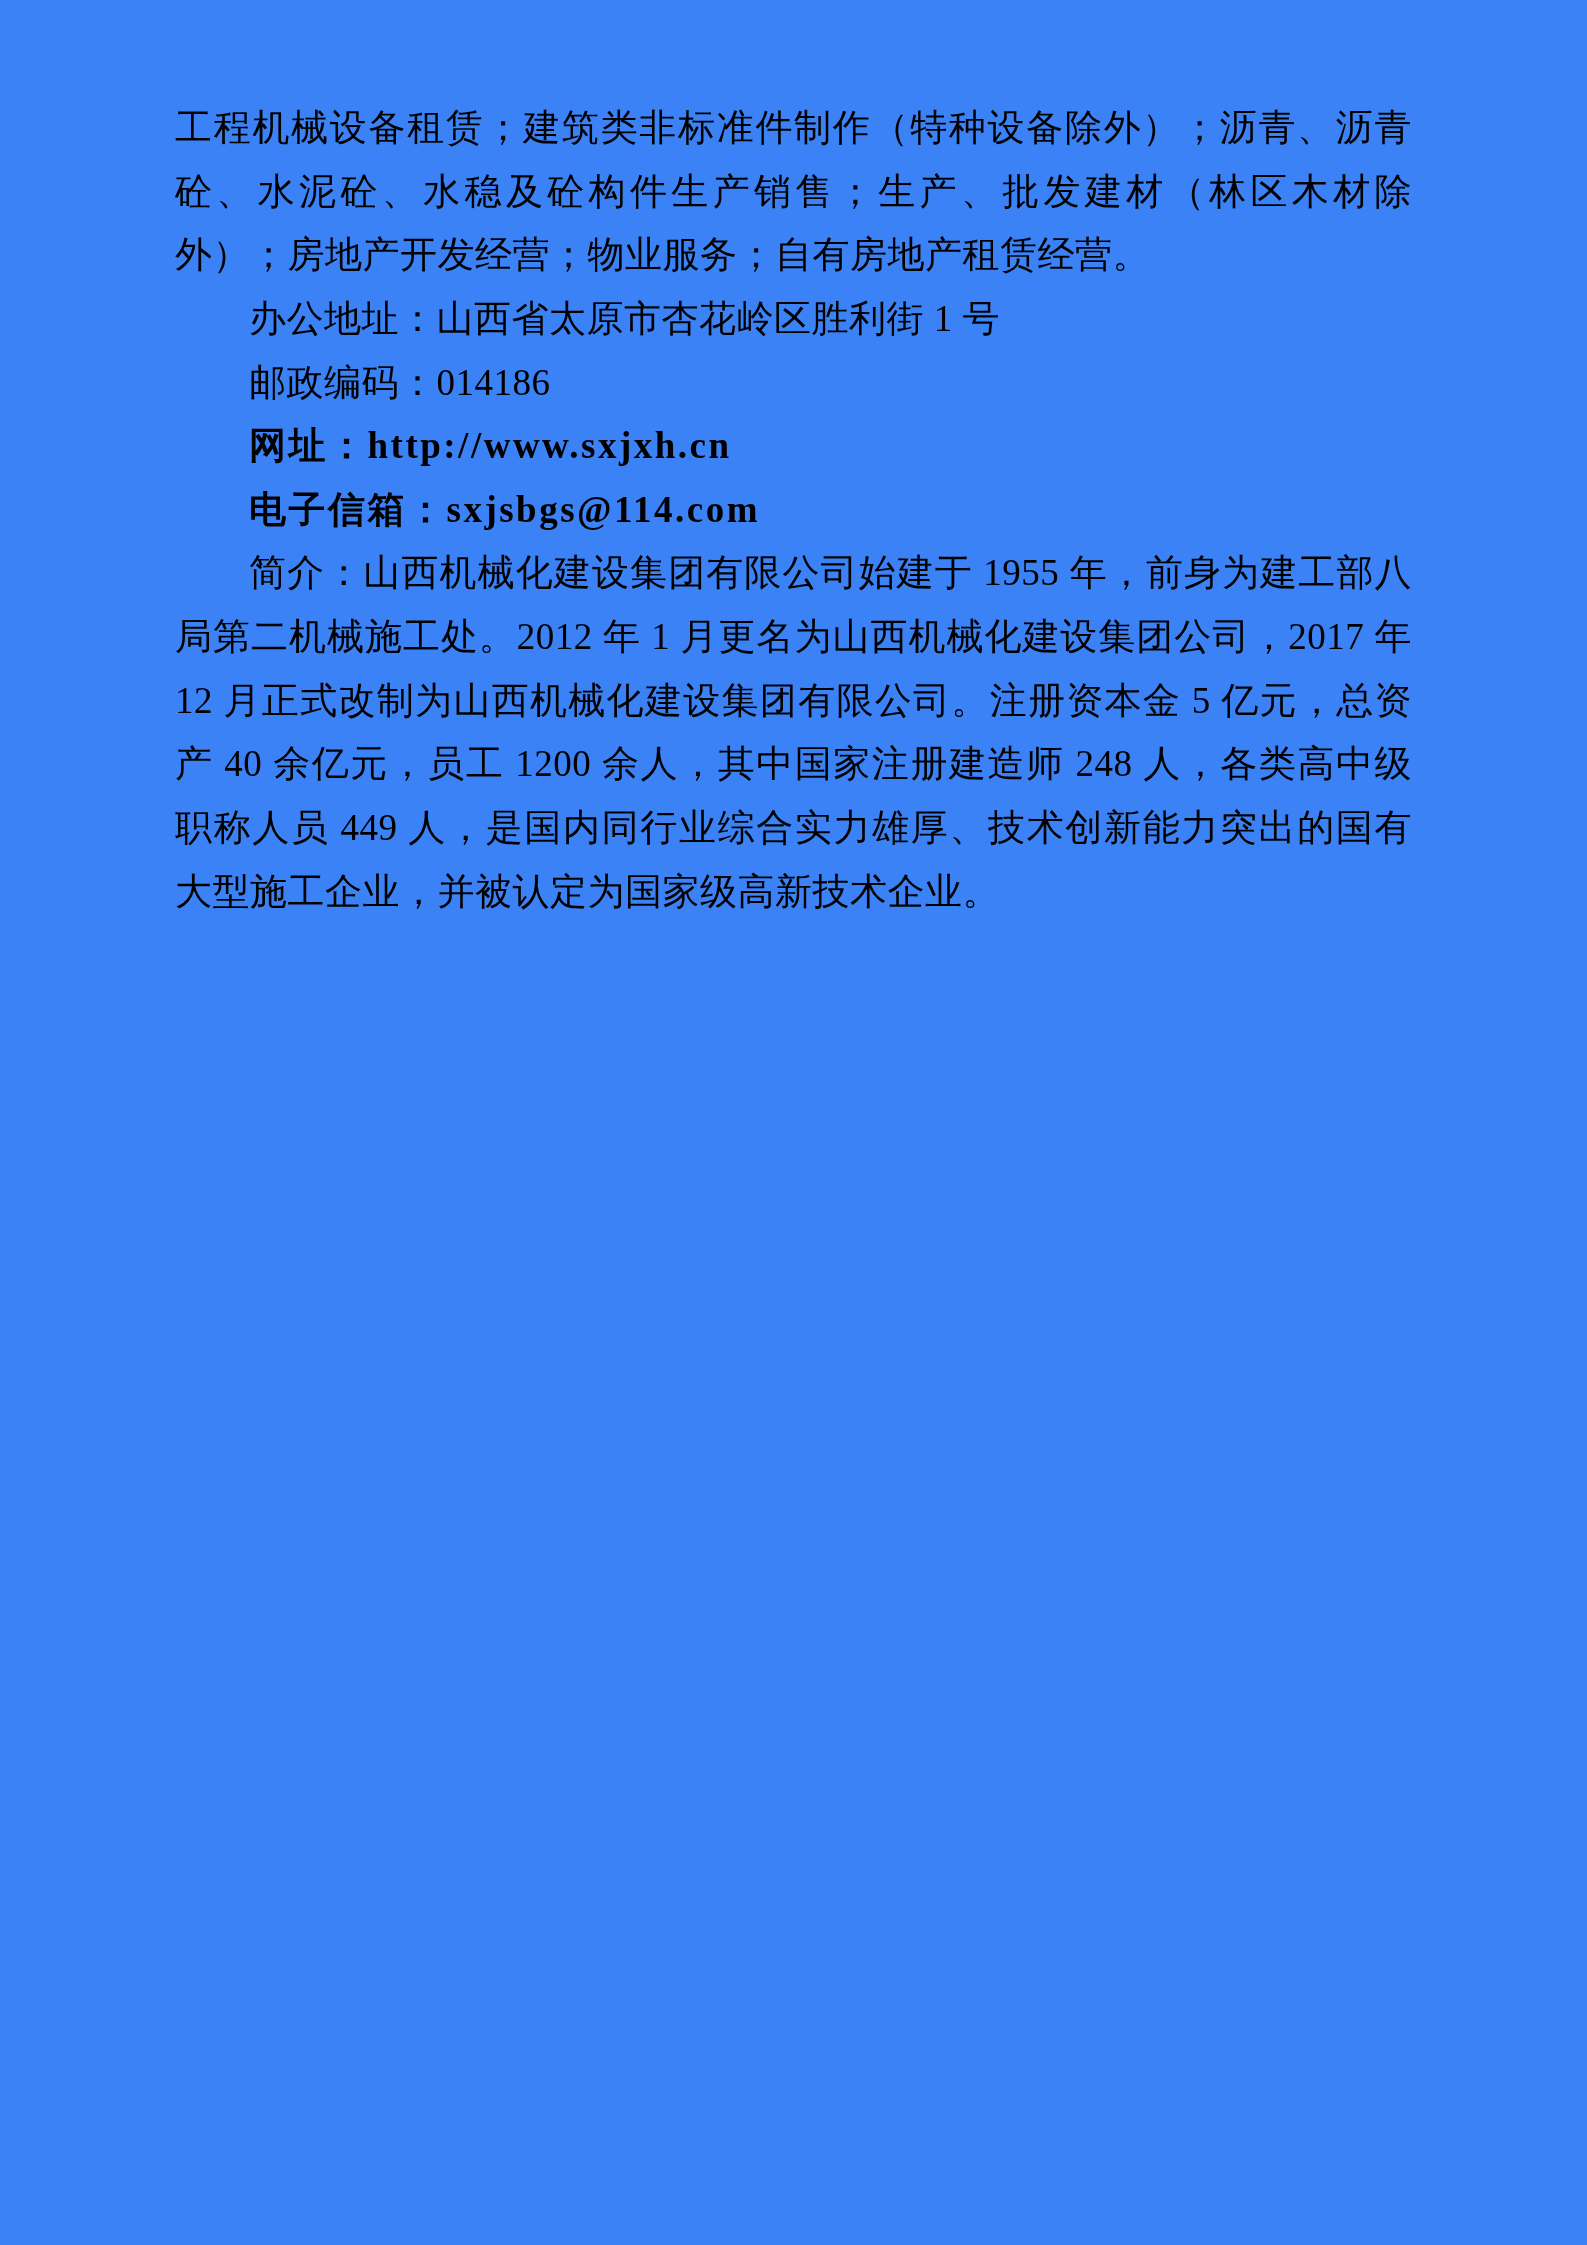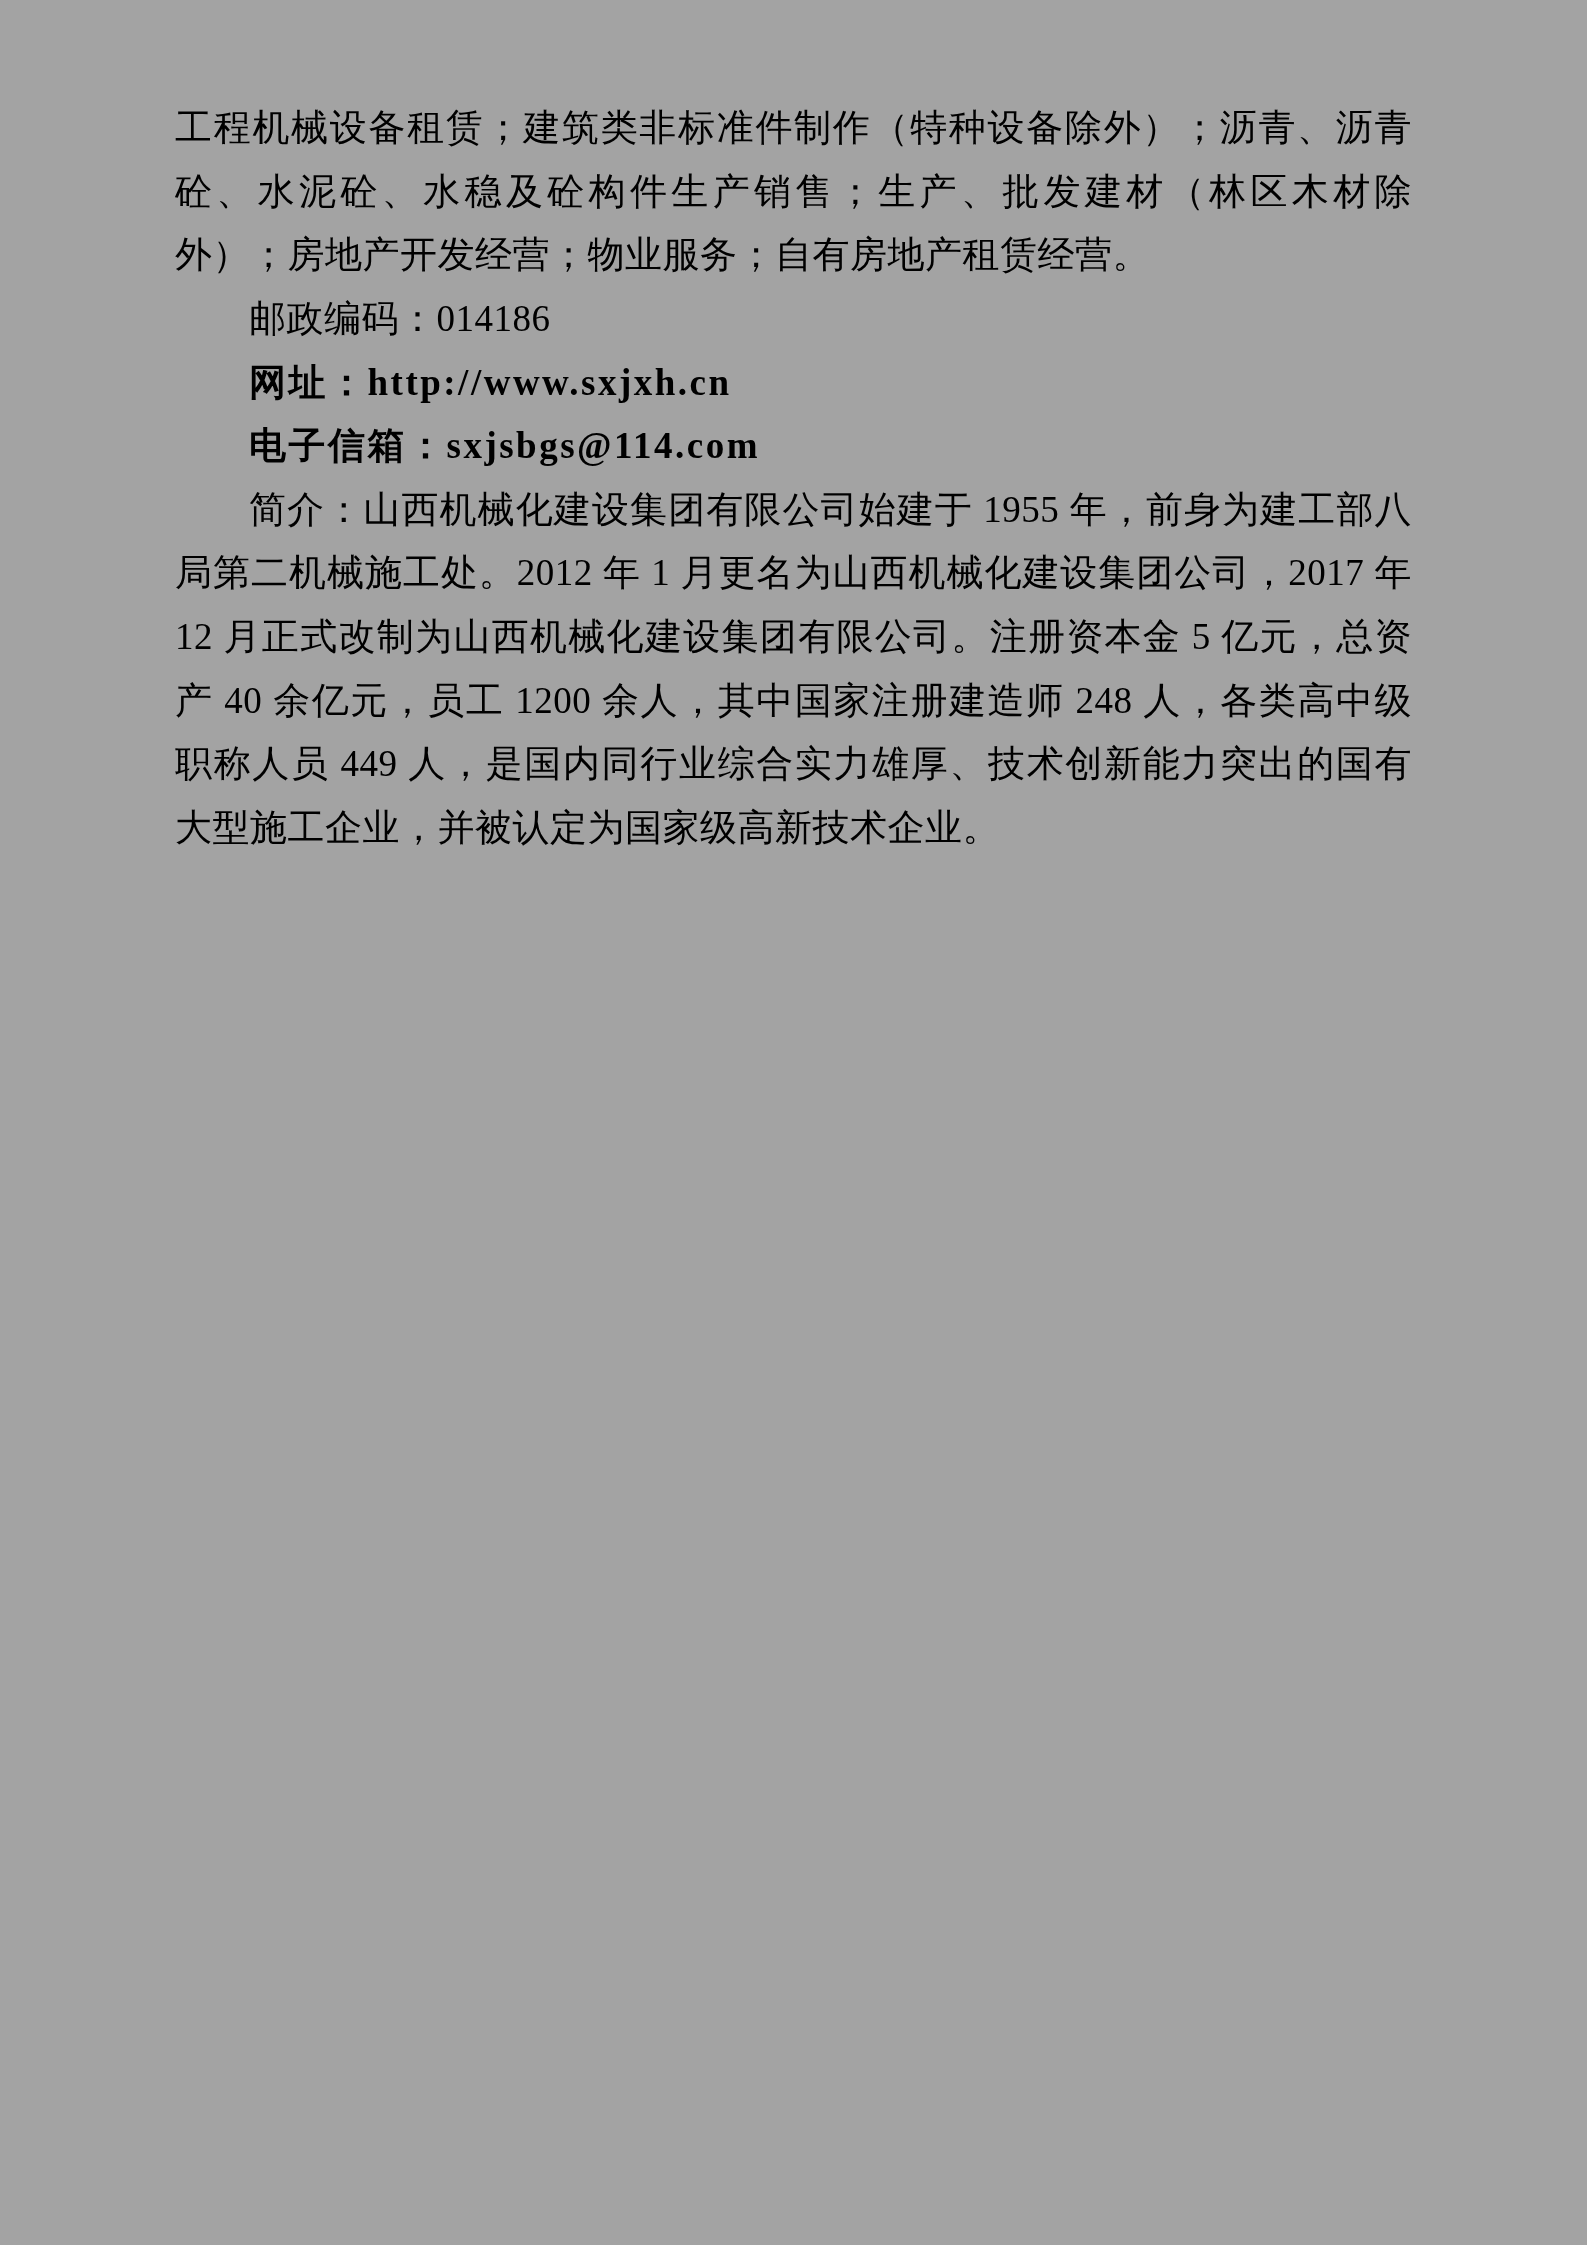--- a/index.html
+++ b/index.html
@@ -4,21 +4,21 @@
 <style>
   html, body {
     margin: 0;
     padding: 0;
     background: #ffffff;
   }
   .page {
     width: 1587px;
     height: 2245px;
     position: relative;
-    background: #a3a3a3;
+    background: #3b82f6;
     box-sizing: border-box;
     padding: 96px 175px 0 175px;
     font-family: "Liberation Serif", "DejaVu Serif", serif;
     color: #000000;
   }
   .doc-body {
     font-size: 37px;
     line-height: 1.72;
     text-align: justify;
     text-justify: inter-ideograph;
@@ -44,20 +44,21 @@
   }
 </style>
 </head>
 <body>
 
 <div class="page">
   <div class="doc-body">
 
     <p class="para">工程机械设备租赁；建筑类非标准件制作（特种设备除外）；沥青、沥青砼、水泥砼、水稳及砼构件生产销售；生产、批发建材（林区木材除外）；房地产开发经营；物业服务；自有房地产租赁经营。</p>
 
+    <p class="para indent">办公地址：山西省太原市杏花岭区胜利街 1 号</p>
 
     <p class="para indent">邮政编码：014186</p>
 
     <p class="para indent mono-ish">网址：http://www.sxjxh.cn</p>
 
     <p class="para indent mono-ish">电子信箱：sxjsbgs@114.com</p>
 
     <p class="para indent">简介：山西机械化建设集团有限公司始建于 1955 年，前身为建工部八局第二机械施工处。2012 年 1 月更名为山西机械化建设集团公司，2017 年 12 月正式改制为山西机械化建设集团有限公司。注册资本金 5 亿元，总资产 40 余亿元，员工 1200 余人，其中国家注册建造师 248 人，各类高中级职称人员 449 人，是国内同行业综合实力雄厚、技术创新能力突出的国有大型施工企业，并被认定为国家级高新技术企业。</p>
 
     <div class="gap"></div>

